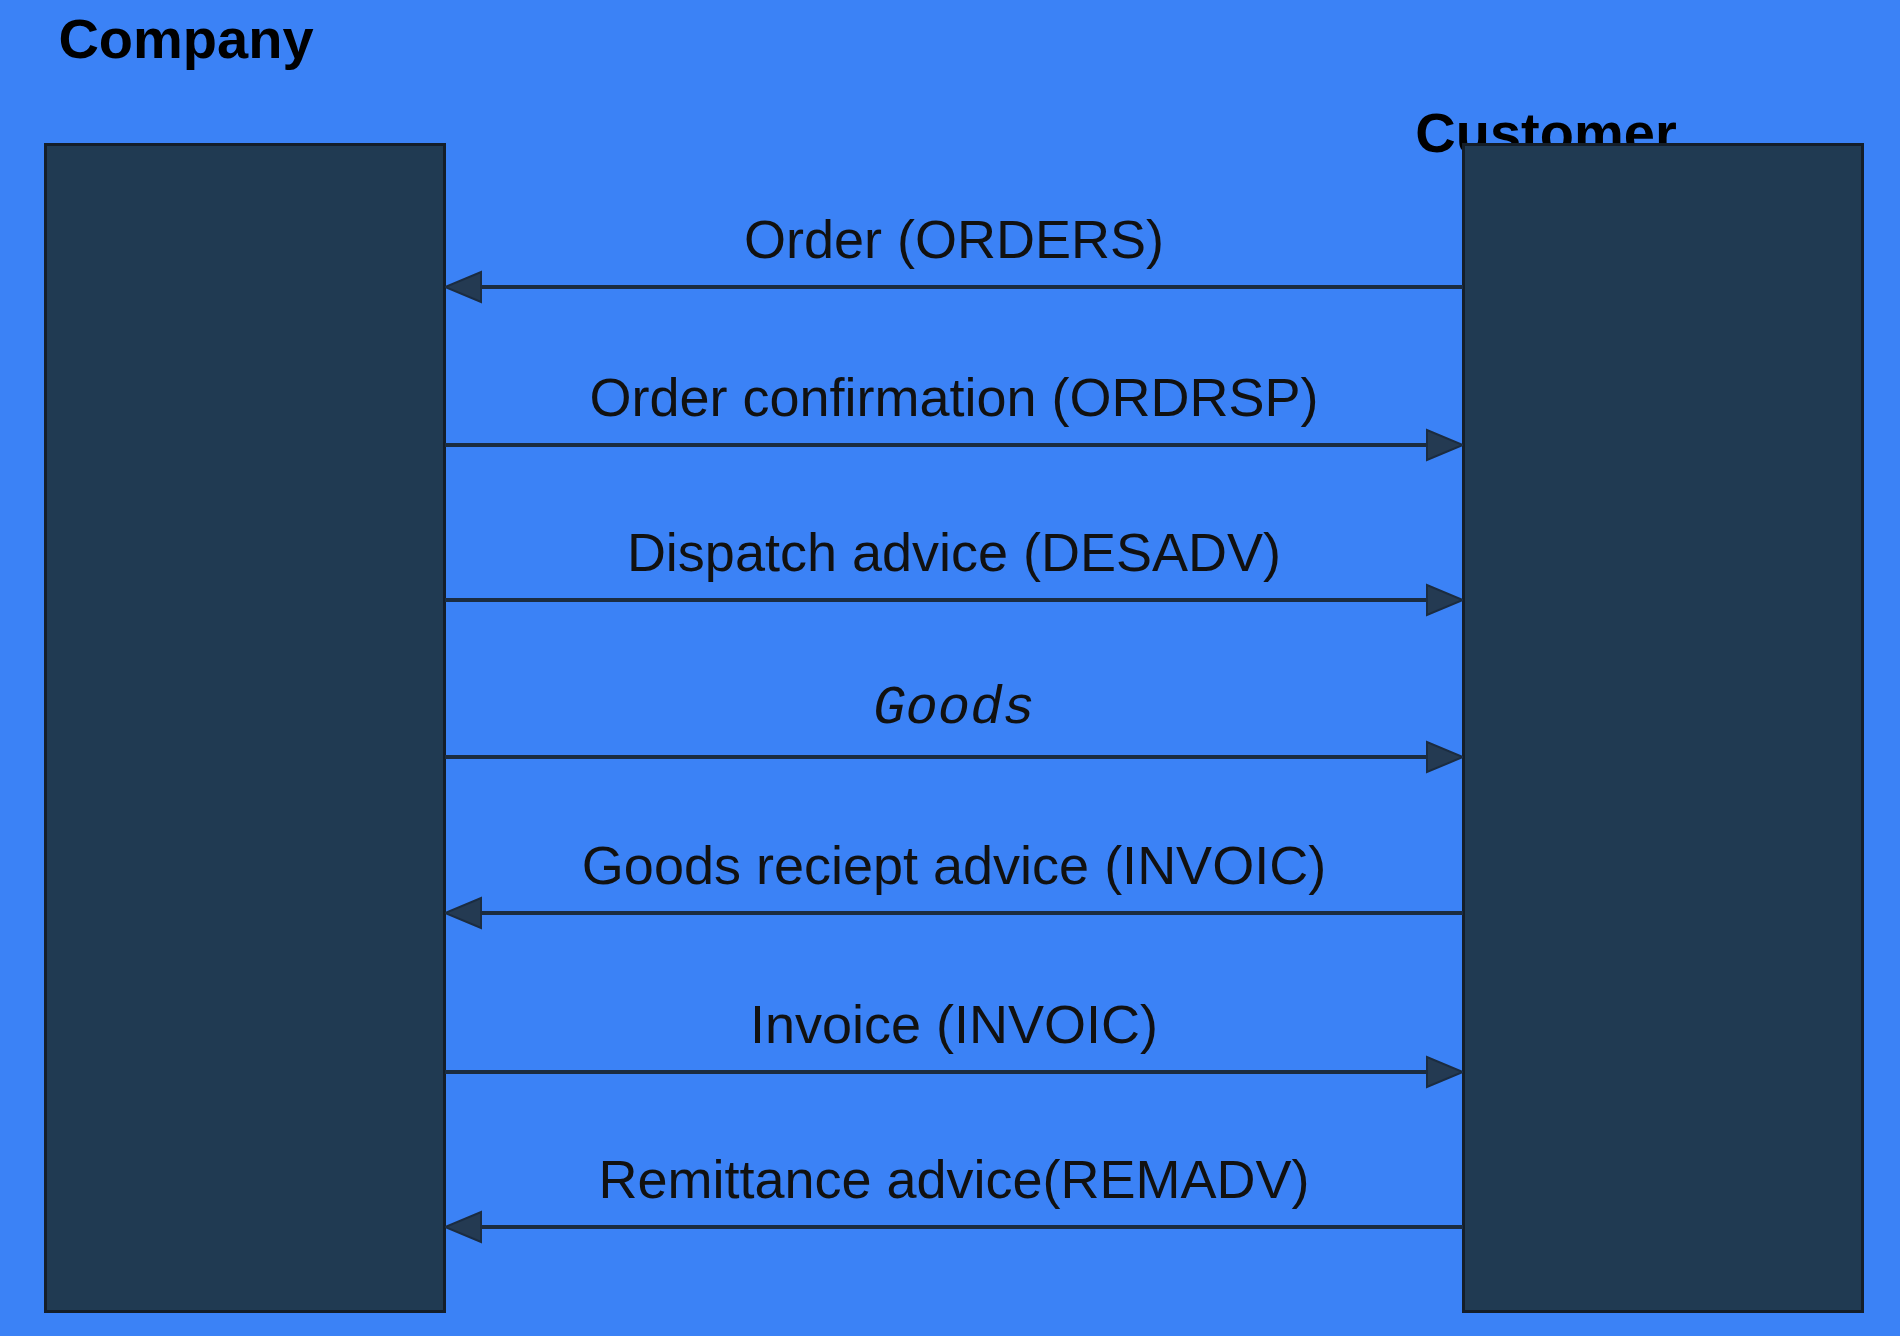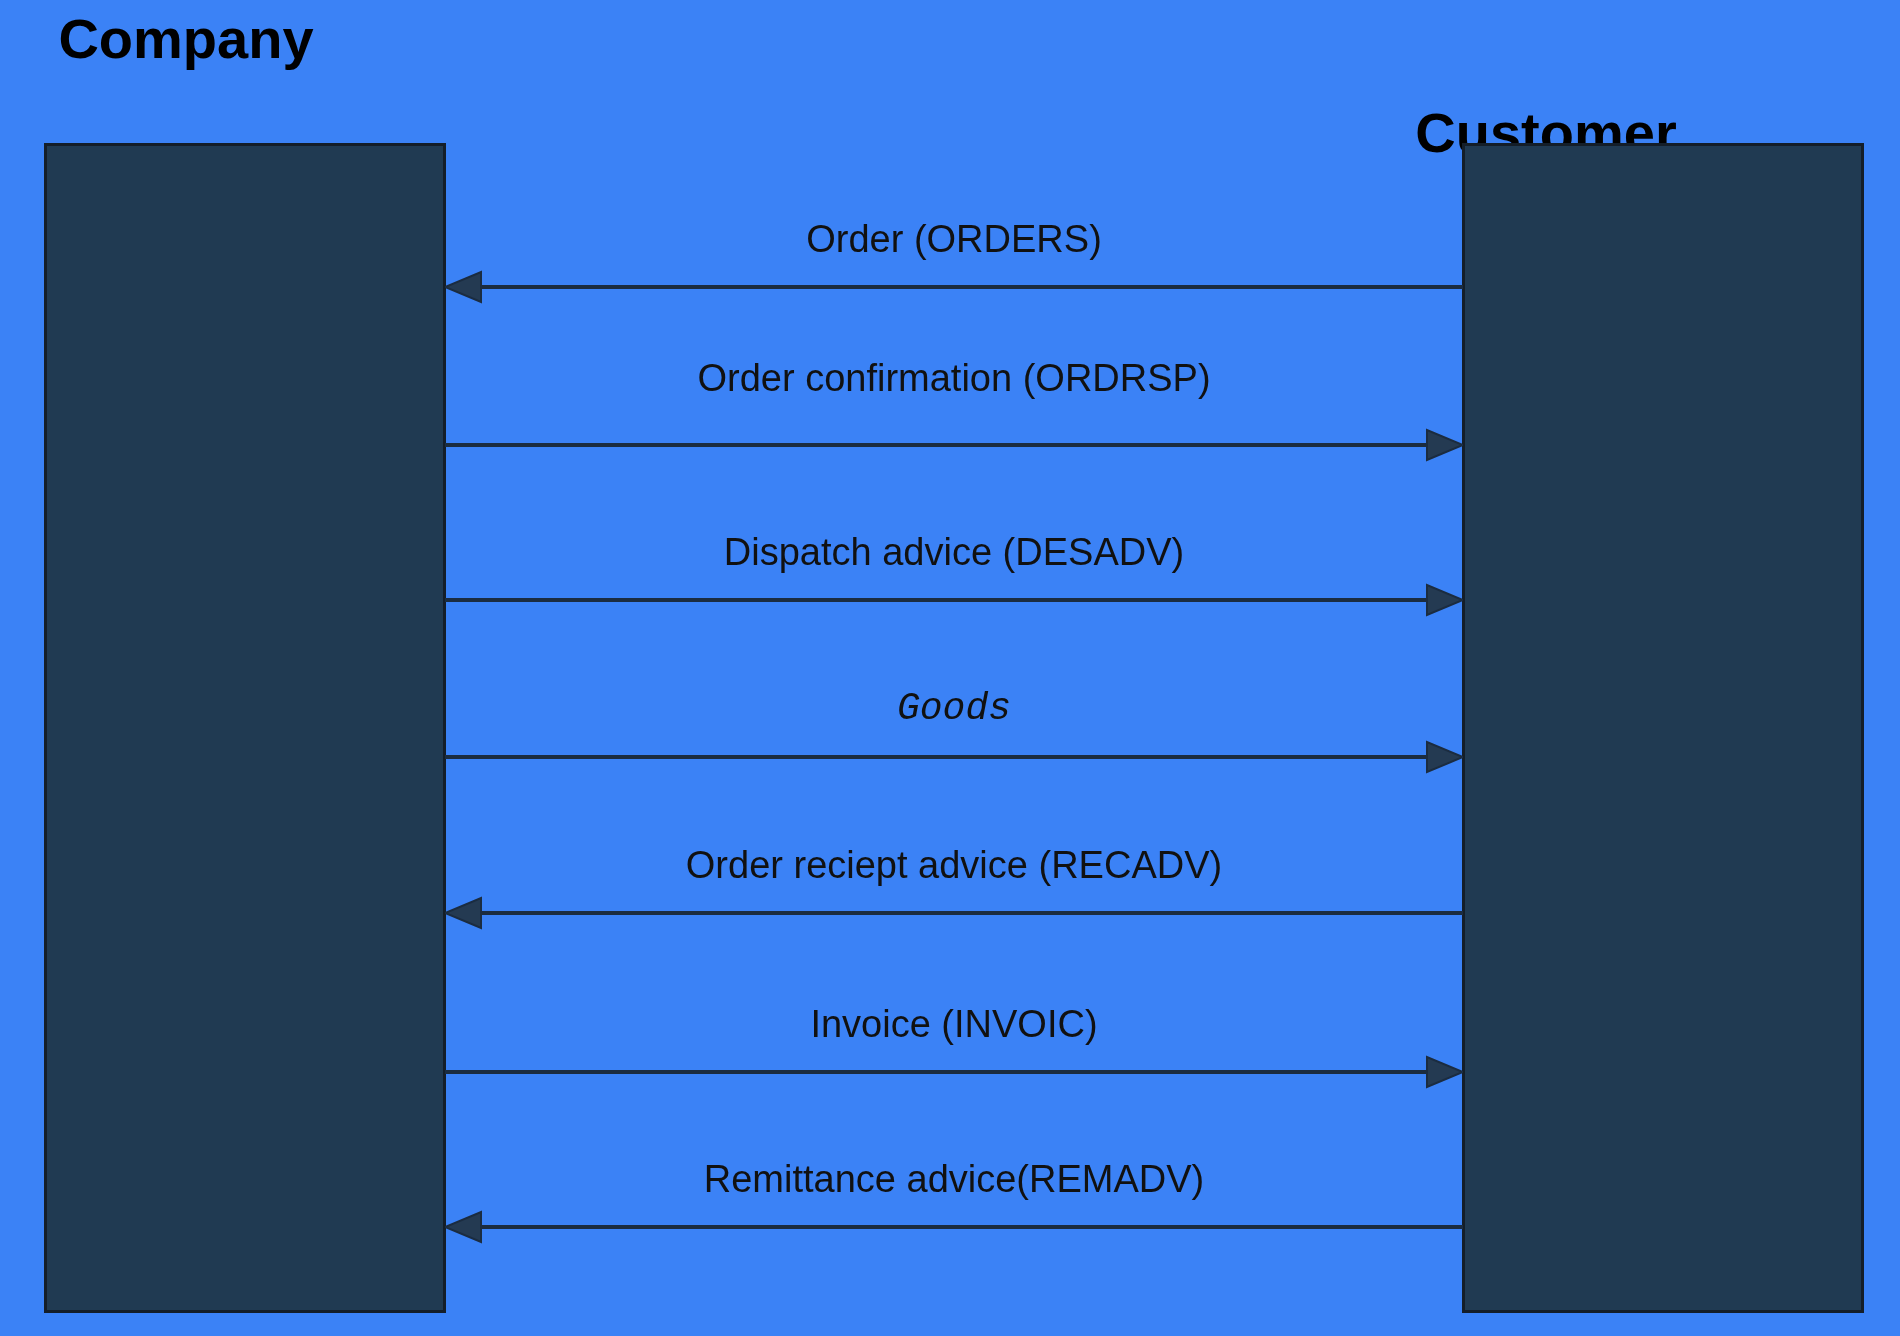--- a/index.html
+++ b/index.html
@@ -43,21 +43,21 @@
     left: 1380px;
     top: 58px;
     width: 332px;
     margin-top: 40px;
   }
   .msg-label {
     position: absolute;
     left: 445px;
     width: 1018px;
     text-align: center;
-    font-size: 38px;
+    font-size: 54px;
     line-height: 60px;
     color: #111111;
     white-space: nowrap;
   }
   .msg-label.italic { font-style: italic; font-family: Liberation Mono, monospace; }
   .msg-arrow {
     position: absolute;
     left: 445px;
     width: 1018px;
     height: 34px;
@@ -78,36 +78,36 @@
   <div class="actor-box left" style="background: rgb(32, 58, 82); border-color: rgb(20, 30, 41);"></div>
 
   <div class="actor-box right" style="background: rgb(32, 58, 82); border-color: rgb(20, 30, 41);"></div>
 
   <div id="messages">
       <div class="msg-label" style="top: 209px;">Order (ORDERS)</div>
       <svg class="msg-arrow" viewBox="0 0 1018 34" style="top: 270px;">
         <line x1="32" x2="1018" y1="17" y2="17" stroke="#1B2C40" stroke-width="4"></line>
         <polygon points="0,17 36,2 36,32" fill="#243A52" stroke="#1B2C40" stroke-width="2"></polygon>
       </svg>
-      <div class="msg-label" style="top: 348px;">Order confirmation (ORDRSP)</div>
+      <div class="msg-label" style="top: 367px;">Order confirmation (ORDRSP)</div>
       <svg class="msg-arrow" viewBox="0 0 1018 34" style="top: 428px;">
         <line x1="0" x2="986" y1="17" y2="17" stroke="#1B2C40" stroke-width="4"></line>
         <polygon points="1018,17 982,2 982,32" fill="#243A52" stroke="#1B2C40" stroke-width="2"></polygon>
       </svg>
       <div class="msg-label" style="top: 522px;">Dispatch advice (DESADV)</div>
       <svg class="msg-arrow" viewBox="0 0 1018 34" style="top: 583px;">
         <line x1="0" x2="986" y1="17" y2="17" stroke="#1B2C40" stroke-width="4"></line>
         <polygon points="1018,17 982,2 982,32" fill="#243A52" stroke="#1B2C40" stroke-width="2"></polygon>
       </svg>
       <div class="msg-label italic" style="top: 679px;">Goods</div>
       <svg class="msg-arrow" viewBox="0 0 1018 34" style="top: 740px;">
         <line x1="0" x2="986" y1="17" y2="17" stroke="#1B2C40" stroke-width="4"></line>
         <polygon points="1018,17 982,2 982,32" fill="#243A52" stroke="#1B2C40" stroke-width="2"></polygon>
       </svg>
-      <div class="msg-label" style="top: 835px;">Order reciept advice (RECADV)</div>
+      <div class="msg-label" style="top: 835px;">Goods reciept advice (INVOIC)</div>
       <svg class="msg-arrow" viewBox="0 0 1018 34" style="top: 896px;">
         <line x1="32" x2="1018" y1="17" y2="17" stroke="#1B2C40" stroke-width="4"></line>
         <polygon points="0,17 36,2 36,32" fill="#243A52" stroke="#1B2C40" stroke-width="2"></polygon>
       </svg>
       <div class="msg-label" style="top: 994px;">Invoice (INVOIC)</div>
       <svg class="msg-arrow" viewBox="0 0 1018 34" style="top: 1055px;">
         <line x1="0" x2="986" y1="17" y2="17" stroke="#1B2C40" stroke-width="4"></line>
         <polygon points="1018,17 982,2 982,32" fill="#243A52" stroke="#1B2C40" stroke-width="2"></polygon>
       </svg>
       <div class="msg-label" style="top: 1149px;">Remittance advice(REMADV)</div>

